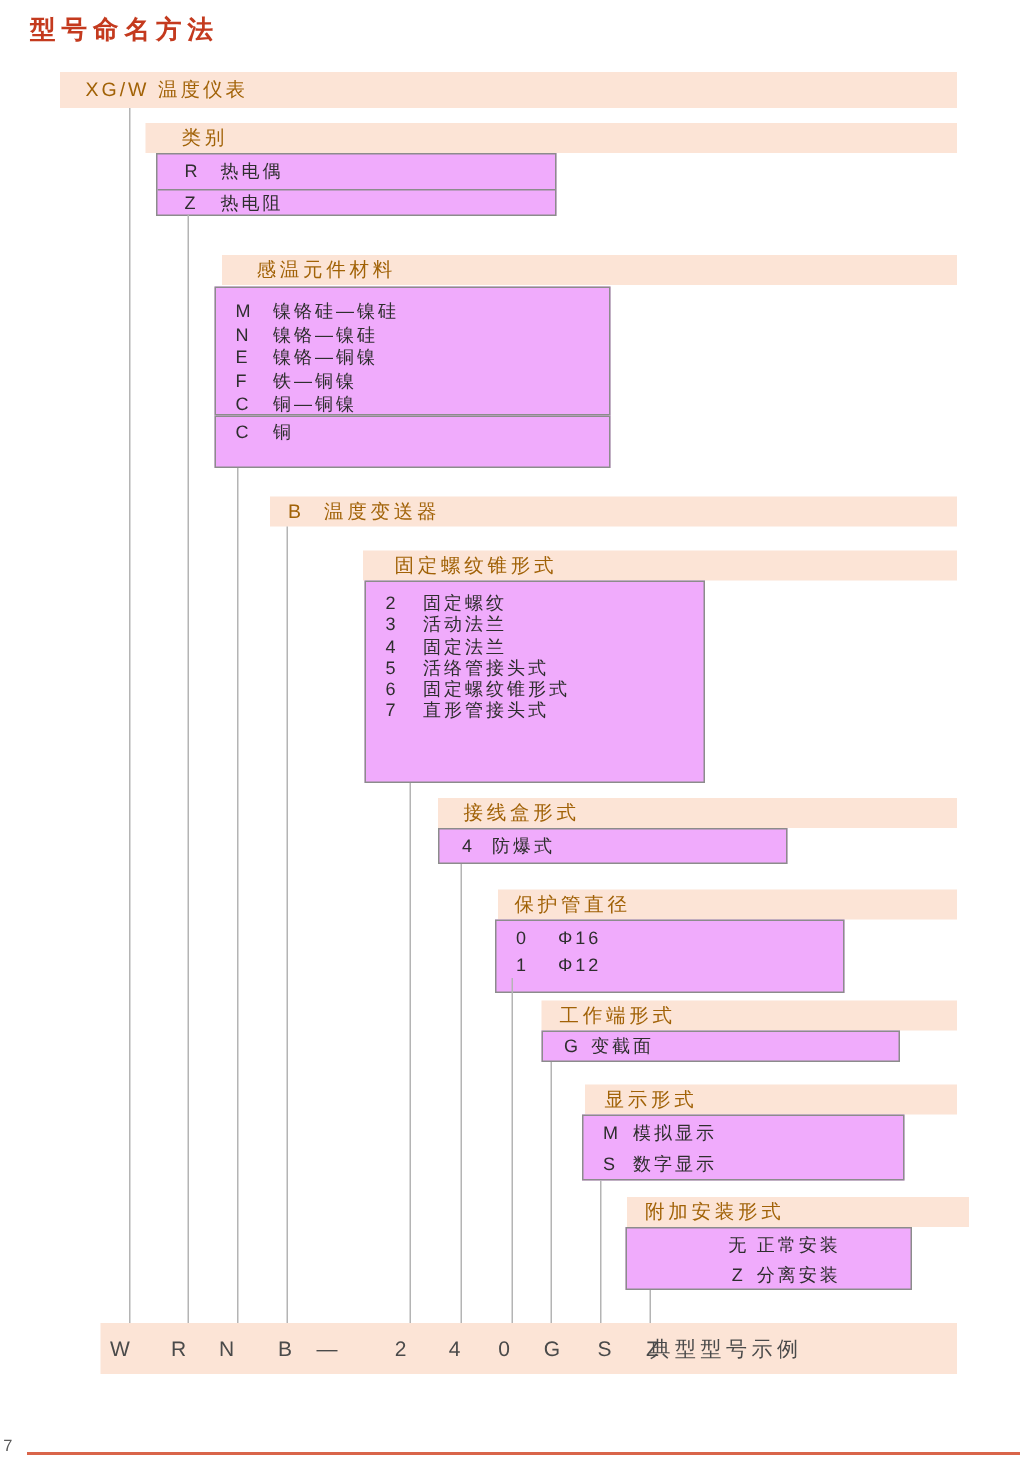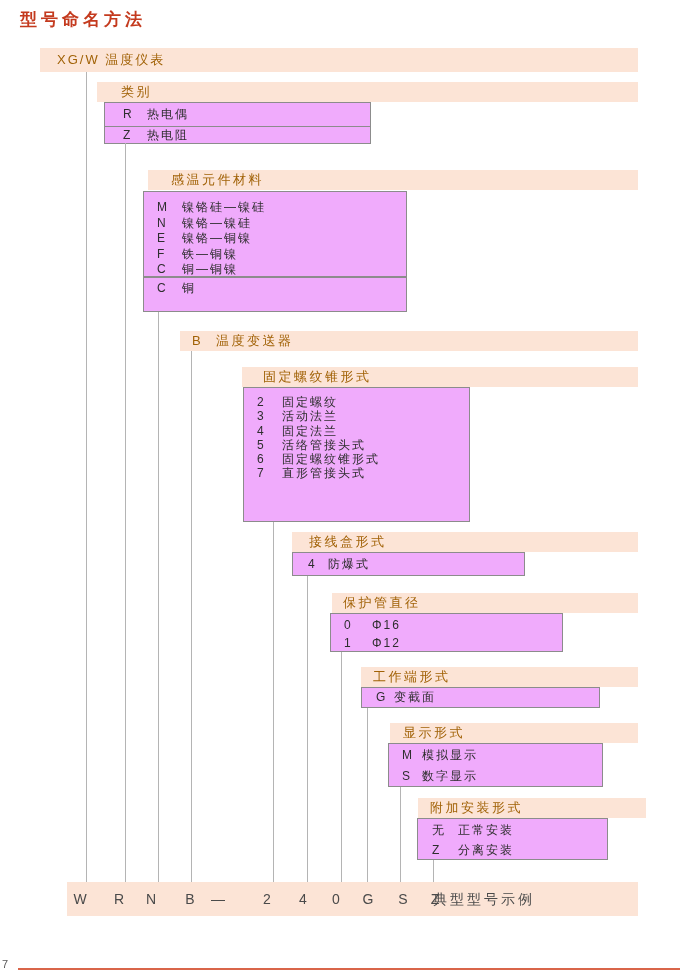--- a/index.html
+++ b/index.html
@@ -45,33 +45,33 @@
   #bar-transmitter .bcode { width:24px; }
   #bar-mounting { left:242px; top:367px; width:396px; padding-left:21px; }
   #box-mounting { left:243px; top:387px; width:227px; height:135px; padding-top:7px; }
   #box-mounting .row { padding-left:13px; line-height:14.3px; }
   #box-mounting .row .code { width:25px; }
   #bar-junction { left:292px; top:532px; width:346px; padding-left:17px; }
   #box-junction { left:292px; top:552px; width:233px; height:24px; }
   #box-junction .row { padding-left:15px; line-height:22px; }
   #box-junction .row .code { width:20px; }
   #bar-tube { left:332px; top:593px; width:306px; padding-left:11px; }
-  #box-tube { left:330px; top:613px; width:233px; height:39px; padding-top:2px; }
+  #box-tube { left:330px; top:613px; width:233px; height:49px; padding-top:2px; }
   #box-tube .row { padding-left:13px; line-height:18px; }
   #box-tube .row .code { width:28px; }
   #bar-working { left:361px; top:667px; width:277px; padding-left:12px; }
   #box-working { left:361px; top:687px; width:239px; height:21px; }
   #box-working .row { padding-left:14px; line-height:19px; }
   #box-working .row .code { width:18px; }
   #bar-display { left:390px; top:723px; width:248px; padding-left:13px; }
   #box-display { left:388px; top:743px; width:215px; height:44px; padding-top:1px; }
   #box-display .row { padding-left:13px; line-height:21px; }
   #box-display .row .code { width:20px; }
   #bar-extra { left:418px; top:798px; width:228px; padding-left:12px; }
-  #box-extra { left:417px; top:818px; width:191px; height:42px; padding-top:1px; }
+  #box-extra { left:417px; top:818px; width:191px; height:42px; padding-top:1px;text-align:center; }
   #box-extra .row { padding-left:14px; line-height:20px; }
   #box-extra .row .code { width:26px; }
   
   #vl-w { left:86px;  top:72px;  height:810px; }
   #vl-r { left:125px; top:143px; height:739px; }
   #vl-n { left:158px; top:312px; height:570px; }
   #vl-b { left:191px; top:351px; height:531px; }
   #vl-2 { left:273px; top:522px; height:360px; }
   #vl-4 { left:307px; top:576px; height:306px; }
   #vl-0 { left:341px; top:652px; height:230px; }

